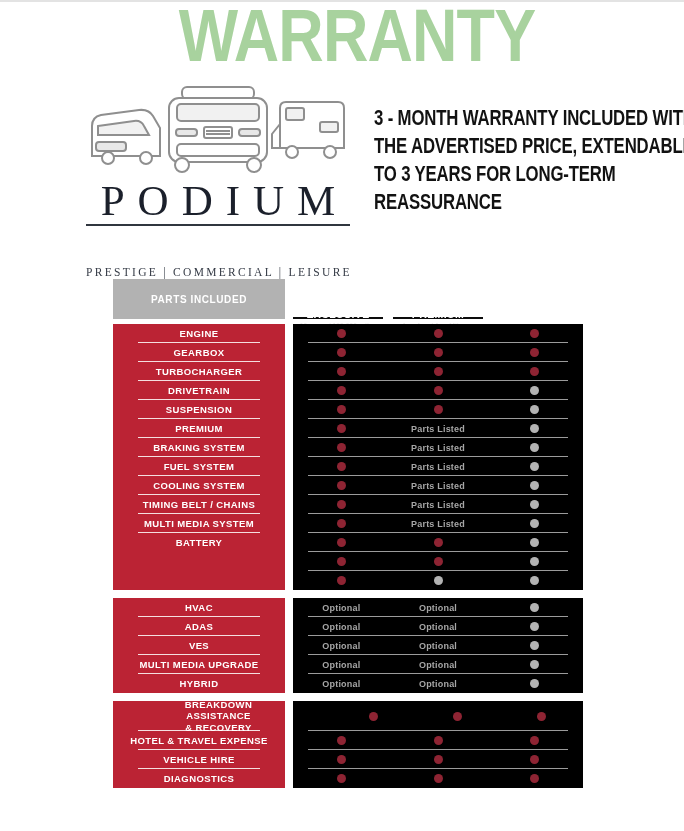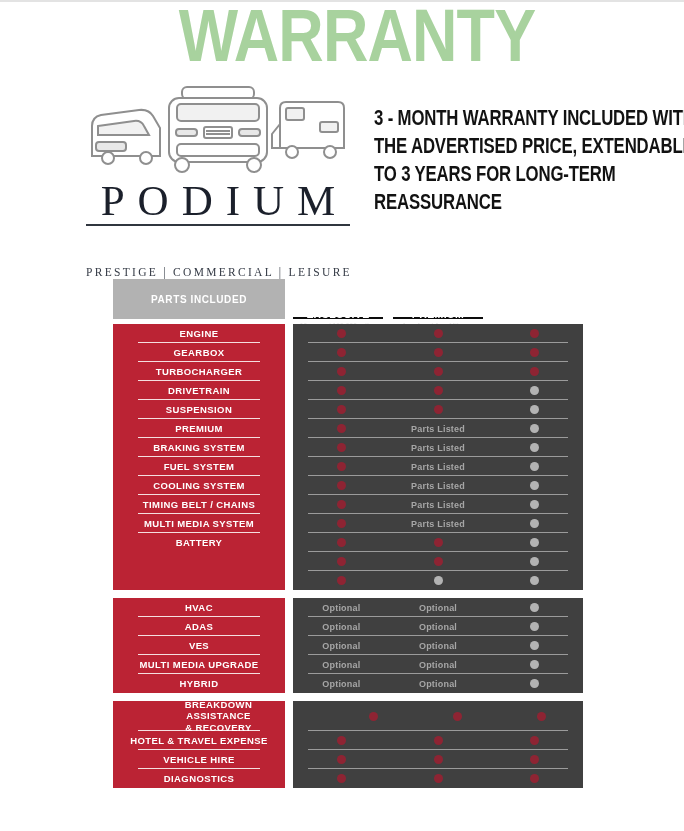--- a/index.html
+++ b/index.html
@@ -32,21 +32,21 @@
   .parts-box { width:172px; background:#b2b2b2; color:#fff; font-weight:bold; font-size:10px;
                letter-spacing:0.6px; display:flex; align-items:center; justify-content:center; }
   .plan-boxes { display:flex; margin-left:8px; gap:10px; }
   .plan-box { width:90px; background:#0c0c0c; color:#fff; display:flex; flex-direction:column;
               align-items:center; justify-content:center; gap:2px;margin-top:38px; }
   .plan-name { font-size:10.5px; font-weight:bold; letter-spacing:0.4px; }
   .plan-sub  { font-size:6.8px; font-weight:bold; color:#eaeaea; }
 
   .group { display:flex; margin-bottom:8px; }
   .red-col  { width:172px; background:#bb2334; }
-  .gray-col { width:290px; margin-left:8px; background:#404040; }
+  .gray-col { width:290px; margin-left:8px; background:#000000; }
 
   .rrow, .grow { position:relative; height:19px; box-sizing:border-box; }
   .rrow { display:flex; align-items:center; justify-content:center; }
   .rrow.tall, .grow.tall { height:30px;padding-left:39px; }
   .rrow:not(:last-child)::after { content:""; position:absolute; left:25px; right:25px; bottom:0;
                                   height:1px; background:rgba(255,255,255,0.85); }
   .grow { display:flex; }
   .grow:not(:last-child)::after { content:""; position:absolute; left:15px; right:15px; bottom:0;
                                   height:1px; background:#9b9b9b; }
 

